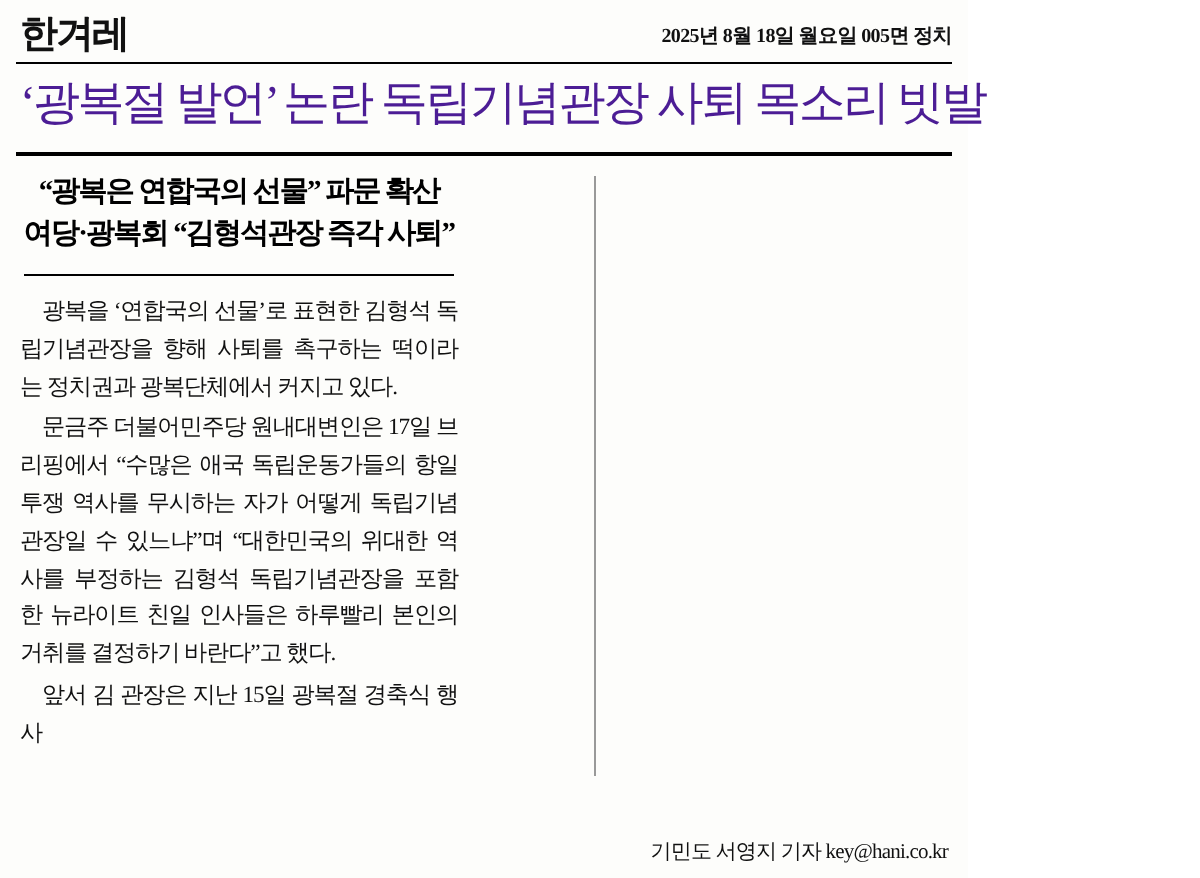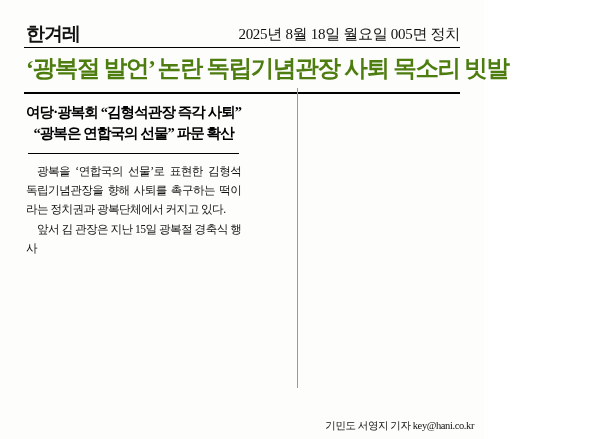--- a/index.html
+++ b/index.html
@@ -13,21 +13,21 @@
     font-family: "Liberation Serif", "DejaVu Serif", serif;
     color: #000000;
     overflow: hidden;
   }
   .page {
     position: relative;
     width: 484px;
     height: 439px;
     background: #fdfdfb;
     box-sizing: border-box;
-    padding: 16px;
+    padding: 0;
   }
 
   
   .masthead {
     position: relative;
     height: 30px;
     display: flex;
     align-items: center;
     justify-content: space-between;
     padding: 2px 8px 0 10px;
@@ -36,43 +36,43 @@
   .logo {
     font-family: "Liberation Serif", "DejaVu Serif", serif;
     font-size: 19px;
     font-weight: bold;
     letter-spacing: -1px;
     color: #111;
     line-height: 1;
     padding-top: 2px;
   }
   .issue-line {
-    font-size: 15px;
-    font-weight: normal;
+    font-size: 10px;
+    font-weight: bold;
     color: #111;
     letter-spacing: -0.3px;
     padding-top: 4px;
   }
   .rule-top {
     height: 1px;
     background: #000;
     margin: 1px 8px 0 8px;
   }
 
   
   .headline-wrap {
     padding: 7px 10px 4px 10px;
   }
   .headline {
     font-size: 23.5px;
-    font-weight: bold;
+    font-weight: normal;
     letter-spacing: -1.3px;
     line-height: 1.15;
     text-align: center;
-    color: #4d7c0f;
+    color: #4c1d95;
     white-space: nowrap;
   }
   .rule-head {
     height: 2px;
     background: #000;
     margin: 6px 8px 0 8px;
   }
 
   
   .body-area {
@@ -156,24 +156,25 @@
   <div class="rule-top"></div>
 
   <div class="headline-wrap">
     <div class="headline">‘광복절 발언’ 논란 독립기념관장 사퇴 목소리 빗발</div>
   </div>
   <div class="rule-head"></div>
 
   <div class="body-area">
 
     <div class="col col-left">
+      <div class="subhead">“광복은 연합국의 선물” 파문 확산</div>
       <div class="subhead">여당·광복회 “김형석관장 즉각 사퇴”</div>
-      <div class="subhead">“광복은 연합국의 선물” 파문 확산</div>
       <div class="subhead-rule"></div>
       <p class="para indent">광복을 ‘연합국의 선물’로 표현한 김형석 독립기념관장을 향해 사퇴를 촉구하는 떡이라는 정치권과 광복단체에서 커지고 있다.</p>
+      <p class="para indent">문금주 더불어민주당 원내대변인은 17일 브리핑에서 “수많은 애국 독립운동가들의 항일투쟁 역사를 무시하는 자가 어떻게 독립기념관장일 수 있느냐”며 “대한민국의 위대한 역사를 부정하는 김형석 독립기념관장을 포함한 뉴라이트 친일 인사들은 하루빨리 본인의 거취를 결정하기 바란다”고 했다.</p>
       <p class="para indent">앞서 김 관장은 지난 15일 광복절 경축식 행사</p>
     </div>
 
     <div class="col col-right">
     </div>
 
   </div>
 
   <div class="divider"></div>
 

